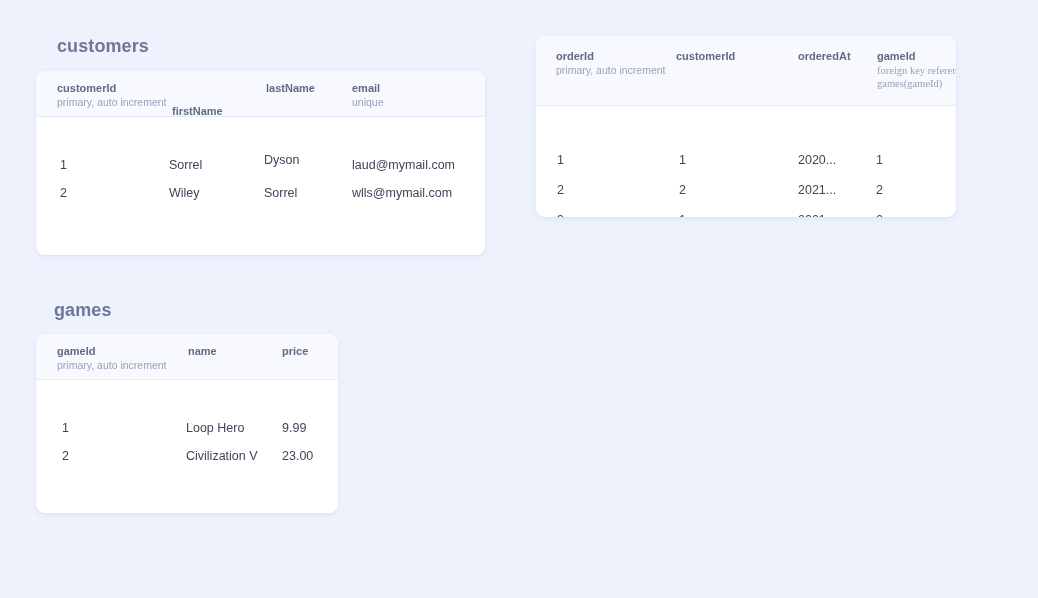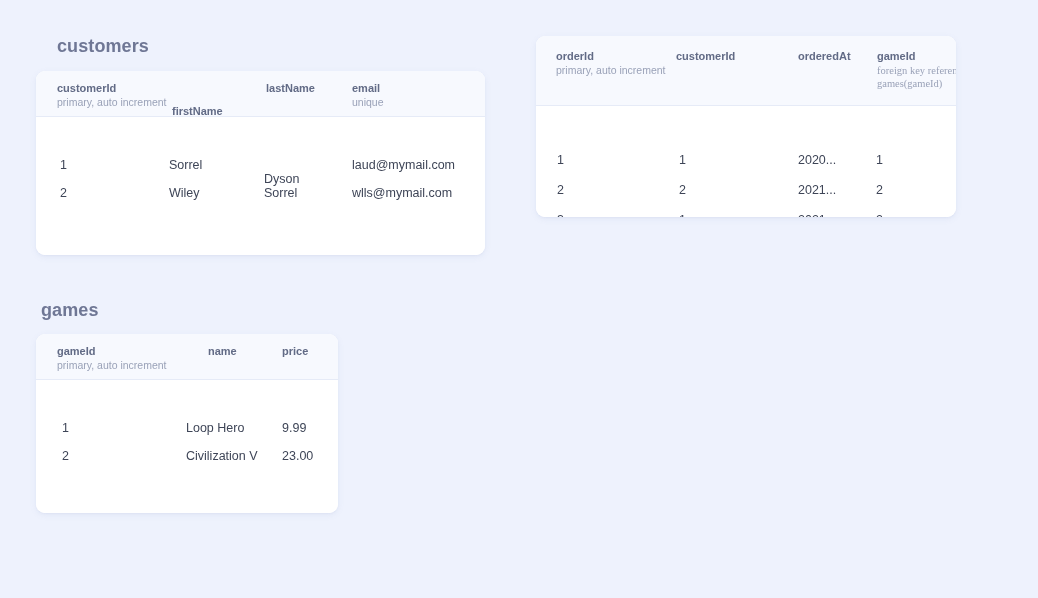--- a/index.html
+++ b/index.html
@@ -114,21 +114,21 @@
           <div class="col-name">email</div>
           <div class="col-sub">unique</div>
         </div>
       </div>
 
       <div class="card-body" style="height:139px;">
 
         <div>
           <div class="cell" style="left:24px; top:40px;">1</div>
           <div class="cell" style="left:133px; top:40px;">Sorrel</div>
-          <div class="cell" style="left:228px; top:54px;">Dyson</div>
+          <div class="cell" style="left:228px; top:35px;">Dyson</div>
           <div class="cell" style="left:316px; top:40px;">laud@mymail.com</div>
         </div>
 
         <div>
           <div class="cell" style="left:24px; top:68px;">2</div>
           <div class="cell" style="left:133px; top:68px;">Wiley</div>
           <div class="cell" style="left:228px; top:68px;">Sorrel</div>
           <div class="cell" style="left:316px; top:68px;">wlls@mymail.com</div>
         </div>
       </div>
@@ -182,32 +182,32 @@
           <div class="cell" style="left:143px; top:106px;">1</div>
           <div class="cell" style="left:262px; top:106px;">2021...</div>
           <div class="cell" style="left:340px; top:106px;">2</div>
         </div>
       </div>
     </div>
   </div>
 
   <div class="table-block" style="left:36px; top:300px; width:302px;">
 
-    <div class="table-title" style="margin-left:5px; margin-bottom:14px;">games</div>
+    <div class="table-title" style="margin-left:18px; margin-bottom:14px;">games</div>
 
     <div class="card" style="width:302px; height:179px;">
 
       <div class="card-head" style="height:45px;">
 
         <div class="col-head" style="left:21px; top:10px;">
           <div class="col-name">gameId</div>
           <div class="col-sub">primary, auto increment</div>
         </div>
 
-        <div class="col-head" style="left:152px; top:10px;margin-left:20px;">
+        <div class="col-head" style="left:152px; top:10px;">
           <div class="col-name">name</div>
         </div>
 
         <div class="col-head" style="left:246px; top:10px;">
           <div class="col-name">price</div>
         </div>
       </div>
 
       <div class="card-body" style="height:134px;">
 

